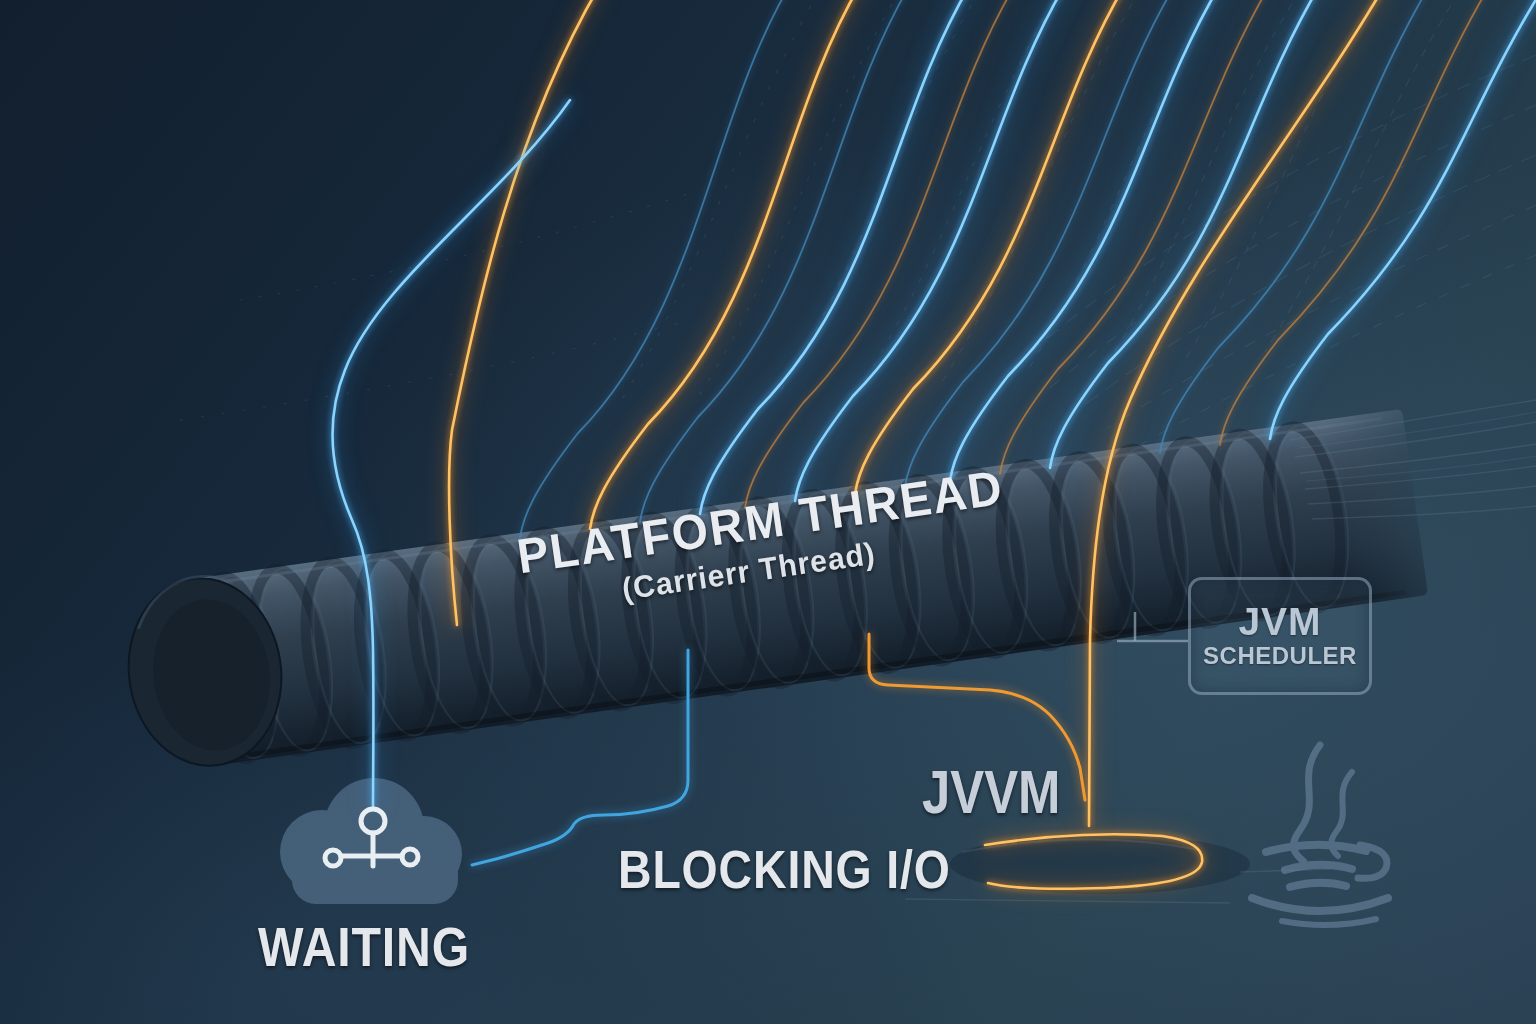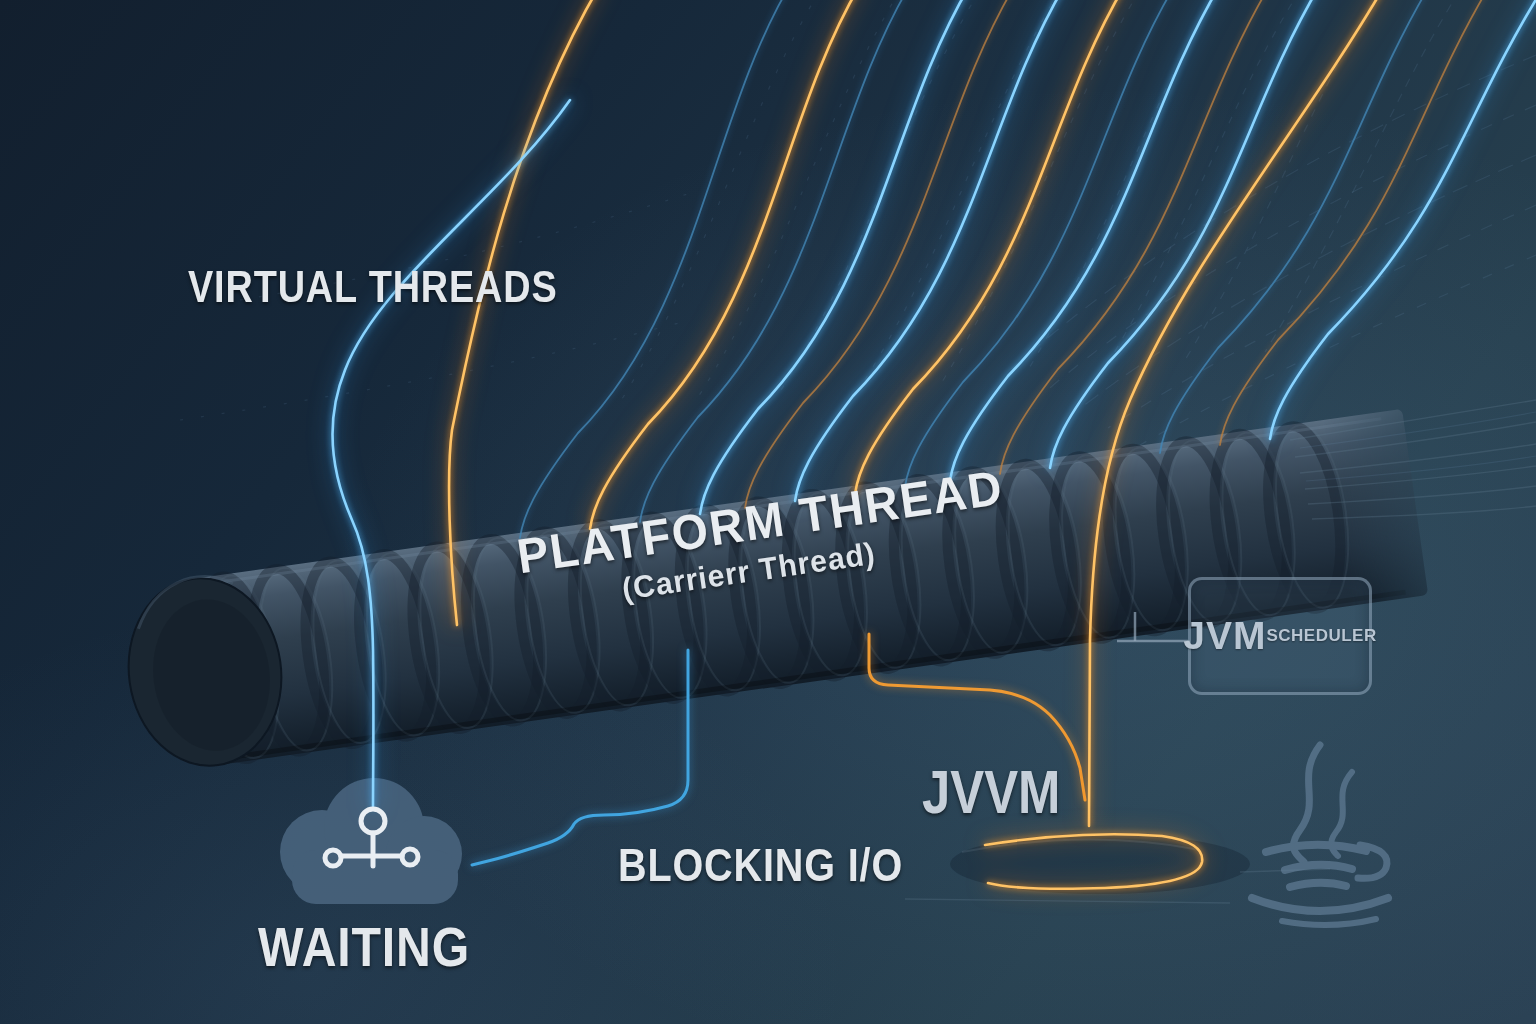--- a/index.html
+++ b/index.html
@@ -39,27 +39,27 @@
   .vt{left:188px;top:262px;font-size:44px;letter-spacing:1px;}
   .rodtext{left:505px;top:496px;width:480px;text-align:center;
        transform:rotate(-8.2deg);transform-origin:center;}
   .rodtext .t1{font-size:49px;font-weight:800;letter-spacing:2px;color:#e9edf1;
        display:inline-block;transform:scaleX(.95);}
   .rodtext .t2{font-size:31px;font-weight:700;letter-spacing:1px;color:#dde3e9;margin-top:2px;
        display:inline-block;transform:scaleX(.97);}
   .schedbox{position:absolute;left:1188px;top:577px;width:178px;height:112px;
        border:3px solid rgba(152,172,192,.5);border-radius:14px;
        background:rgba(96,122,148,.16);box-shadow:inset 0 0 14px rgba(10,20,32,.3);
-       display:flex;flex-direction:row;align-items:center;justify-content:center;
+       display:flex;flex-direction:column;align-items:center;justify-content:center;
        color:#b9c6d3;text-shadow:0 1px 2px rgba(0,0,0,.4);}
   .schedbox .l1{font-size:39px;font-weight:800;letter-spacing:1px;line-height:1.05;}
-  .schedbox .l2{font-size:17px;font-weight:800;letter-spacing:.5px;}
+  .schedbox .l2{font-size:24px;font-weight:800;letter-spacing:.5px;}
   .jvm{left:922px;top:756px;font-size:62px;color:#c6cfd9;}
   .jvm .squish{transform:scaleX(.82);}
-  .bio{left:618px;top:838px;font-size:46px;letter-spacing:1px;}
+  .bio{left:618px;top:838px;font-size:54px;letter-spacing:1px;}
   .wait{left:258px;top:914px;font-size:56px;letter-spacing:1px;}
 </style>
 </head>
 <body>
 
 <div class="stage">
 
 <svg width="1536" height="1024" viewBox="0 0 1536 1024">
   <defs>
     <linearGradient id="rodG" gradientUnits="userSpaceOnUse" x1="0" y1="-95" x2="0" y2="95">
@@ -228,23 +228,20 @@
     <path d="M1352,772 C1332,795 1352,812 1336,832 C1326,845 1334,852 1338,856" stroke-width="6"></path>
     <path d="M1266,852 Q1316,838 1366,851" stroke-width="8"></path>
     <path d="M1285,870 Q1320,860 1352,869" stroke-width="8"></path>
     <path d="M1290,887 Q1320,879 1346,886" stroke-width="8"></path>
     <path d="M1360,845 Q1392,850 1386,868 Q1381,880 1358,878" stroke-width="7"></path>
     <path d="M1252,898 Q1320,924 1388,898" stroke-width="8"></path>
     <path d="M1282,921 Q1330,930 1376,919" stroke-width="6"></path>
   </g>
 </svg>
 
-<div class="lbl vt">
-  <span class="squish">VIRTUAL THREADS</span>
-</div>
 
 <div class="lbl rodtext">
   <div><span class="t1">PLATFORM THREAD</span></div>
   <div><span class="t2">(Carrierr Thread)</span></div>
 </div>
 
 <div class="schedbox">
   <div class="l1">JVM</div>
   <div class="l2">SCHEDULER</div>
 </div>

